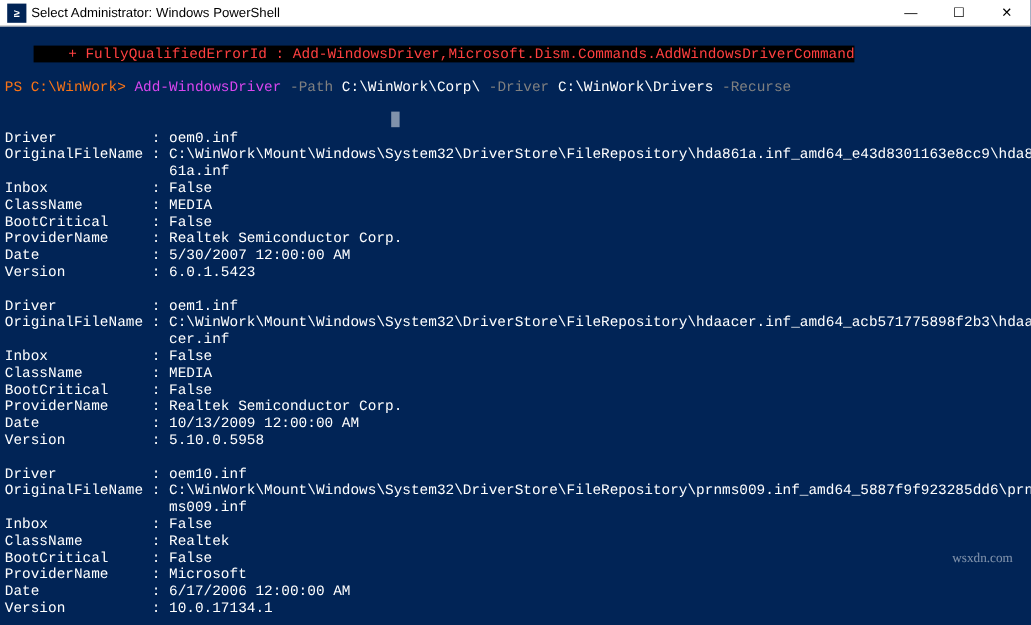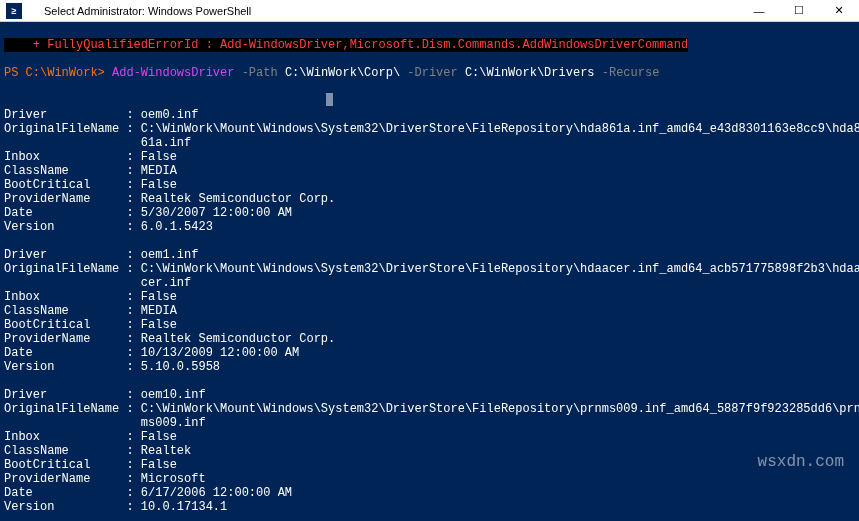--- a/index.html
+++ b/index.html
@@ -28,51 +28,51 @@
       height: 16px;
       margin: 0 4px 0 6px;
       background: #012456;
       display: flex;
       align-items: center;
       justify-content: center;
       color: #fff;
       font-size: 9px;
       font-weight: bold;
     }
-    .titlebar-text { flex: 1; margin-left: 18px; }
+    .titlebar-text { flex: 1; }
     .win-controls { display: flex; }
     .win-btn {
       width: 40px;
       height: 22px;
       display: flex;
       align-items: center;
       justify-content: center;
       font-family: 'Segoe UI', sans-serif;
       font-size: 11px;
       cursor: pointer;
     }
     .terminal {
       padding: 2px 4px;
       line-height: 14px;
       white-space: pre;
       font-size: 12px;
       letter-spacing: 0px;
     }
-    .error-line { color: #ff4040; background: #000000; display: inline; }
+    .error-line { color: #ff4040; background: #000000; display: inline; margin-left: 24px; }
     .prompt { color: #f97316; }
     .cmd-yellow { color: #d946ef; }
     .cmd-gray { color: #808080; font-family: Liberation Mono, monospace; }
     .cmd-white { color: #ffffff; }
     .watermark {
       position: absolute;
       bottom: 50px;
       right: 15px;
       color: rgba(255,255,255,0.5);
-      font-family: Liberation Mono, monospace;
-      font-size: 16px;
+      font-family: Liberation Serif, serif;
+      font-size: 11px;
     }
     .cursor-block {
       position: absolute;
       width: 7px;
       height: 13px;
       background: #fff;
       top: 93px;
       left: 326px;
       opacity: 0.5;
     }

